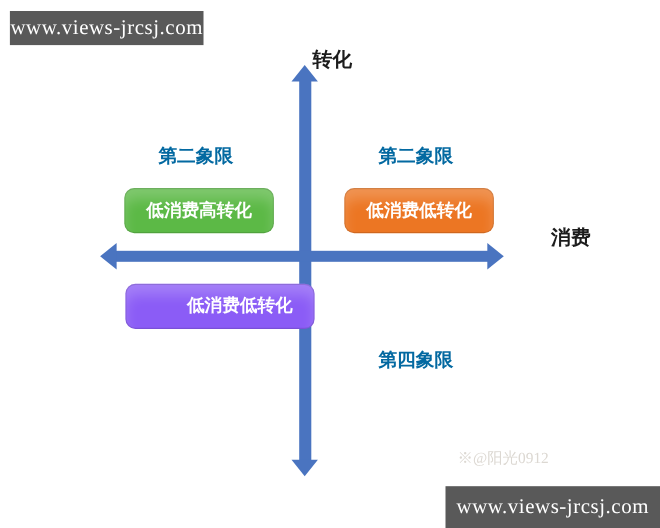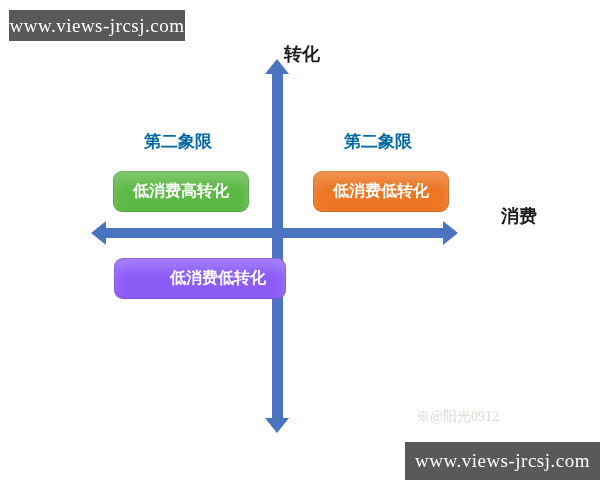--- a/index.html
+++ b/index.html
@@ -138,20 +138,21 @@
   <div class="arrow arrow-down"></div>
   <div class="axis-label axis-label-v">转化</div>
 
   <div class="h-bar"></div>
   <div class="arrow arrow-left"></div>
   <div class="arrow arrow-right"></div>
   <div class="axis-label axis-label-h">消费</div>
 
   <div class="quad-title qt-2">第二象限</div>
   <div class="quad-title qt-1">第二象限</div>
+  <div class="quad-title qt-4">第四象限</div>
 
   <div class="pill pill-q2" style="background-color: rgb(92, 185, 70);">低消费高转化</div>
   <div class="pill pill-q1" style="background-color: rgb(236, 118, 35);">低消费低转化</div>
   <div class="pill pill-q3" style="background-color: #8b5cf6; padding-left: 36px;">低消费低转化</div>
 
   <div class="faint-wm">※@阳光0912</div>
 
   <div class="wm-bar wm-bottom">www.views-jrcsj.com</div>
 
 </div>

